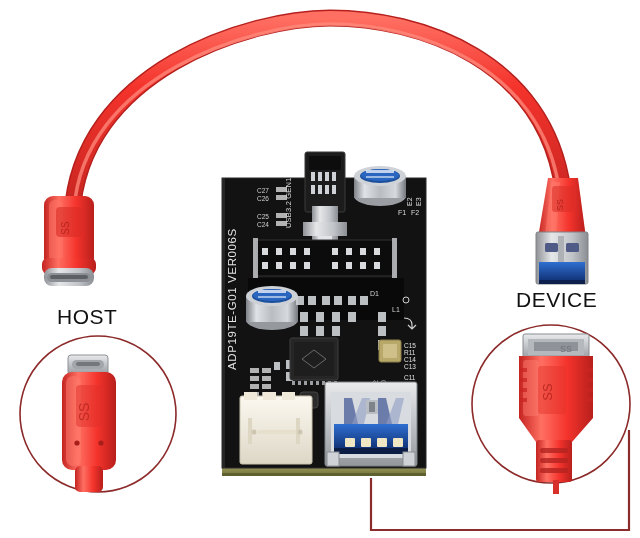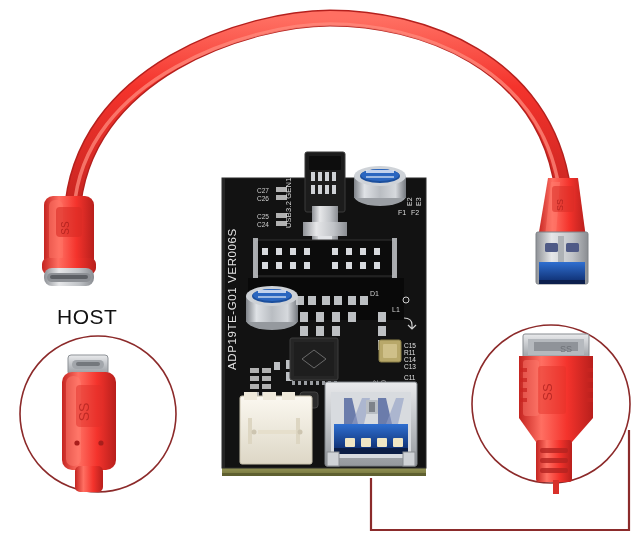--- a/index.html
+++ b/index.html
@@ -351,14 +351,15 @@
           <rect x="540" y="458" width="28" height="5" rx="2"></rect>
           <rect x="540" y="468" width="28" height="5" rx="2"></rect>
         </g>
         <rect x="553" y="480" width="6" height="14" fill="#d8302a"></rect>
       </g>
     </g>
   </svg>
 
   <div class="lbl" id="host-label">HOST</div>
 
+  <div class="lbl" id="device-label">DEVICE</div>
 
 </div>
 
 </body></html>

